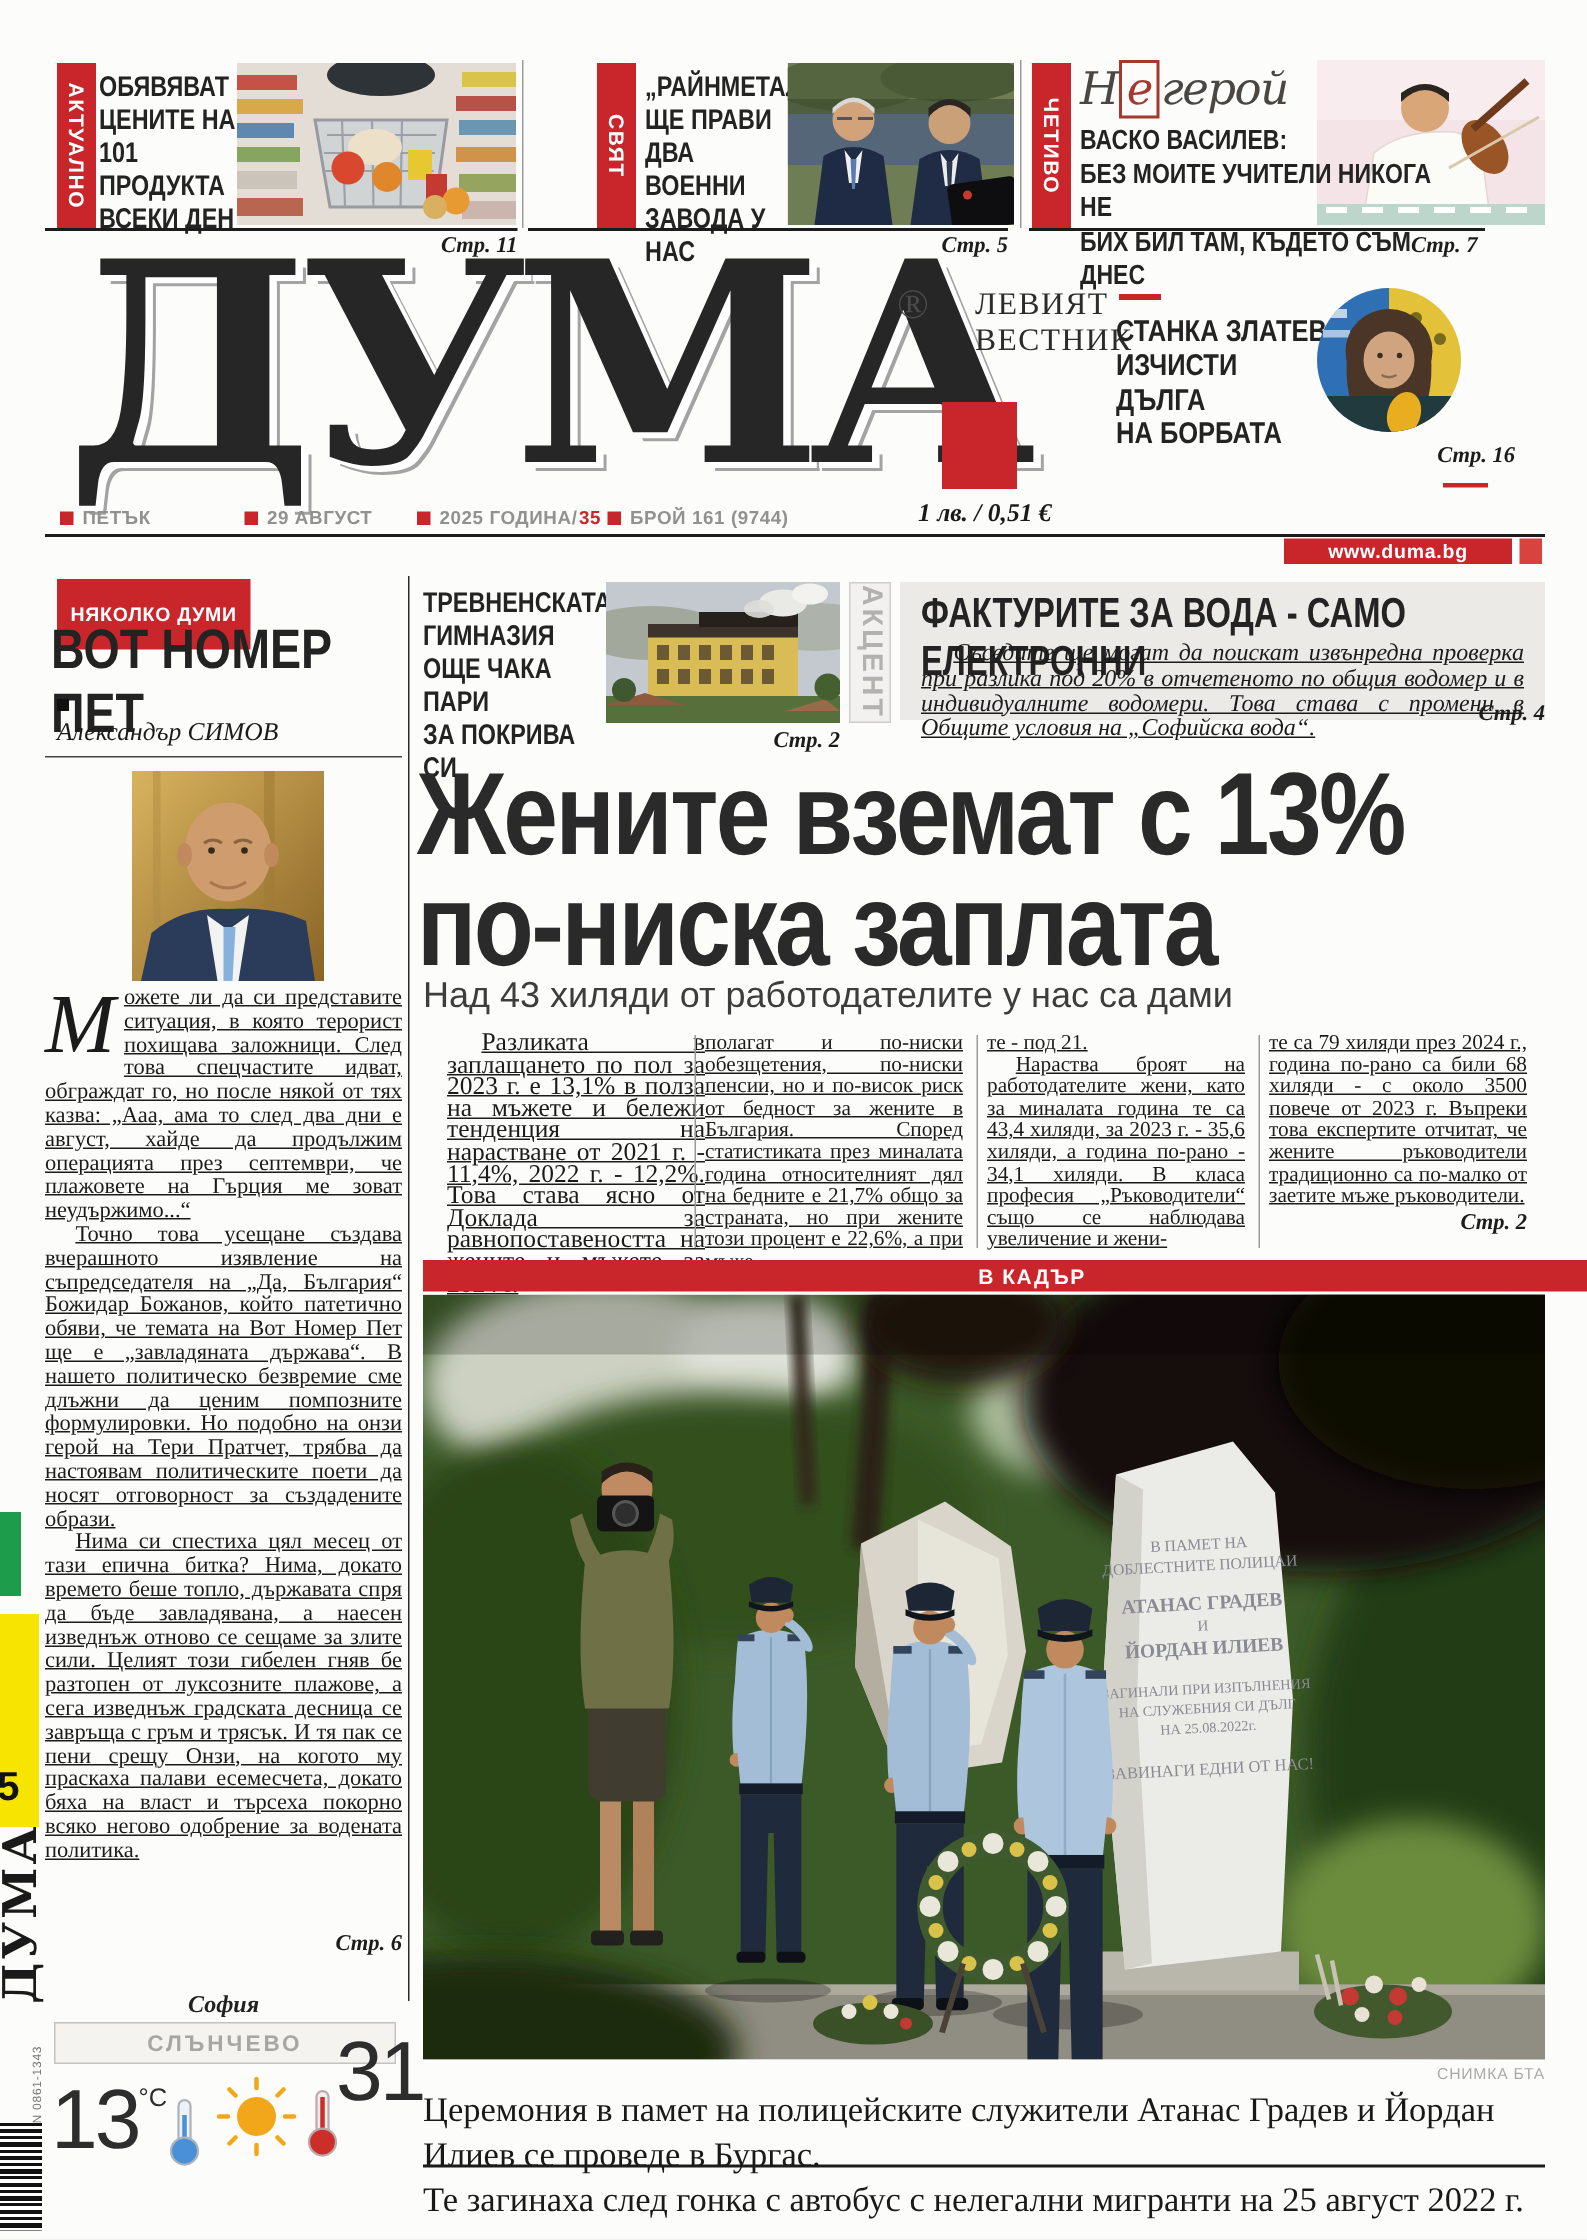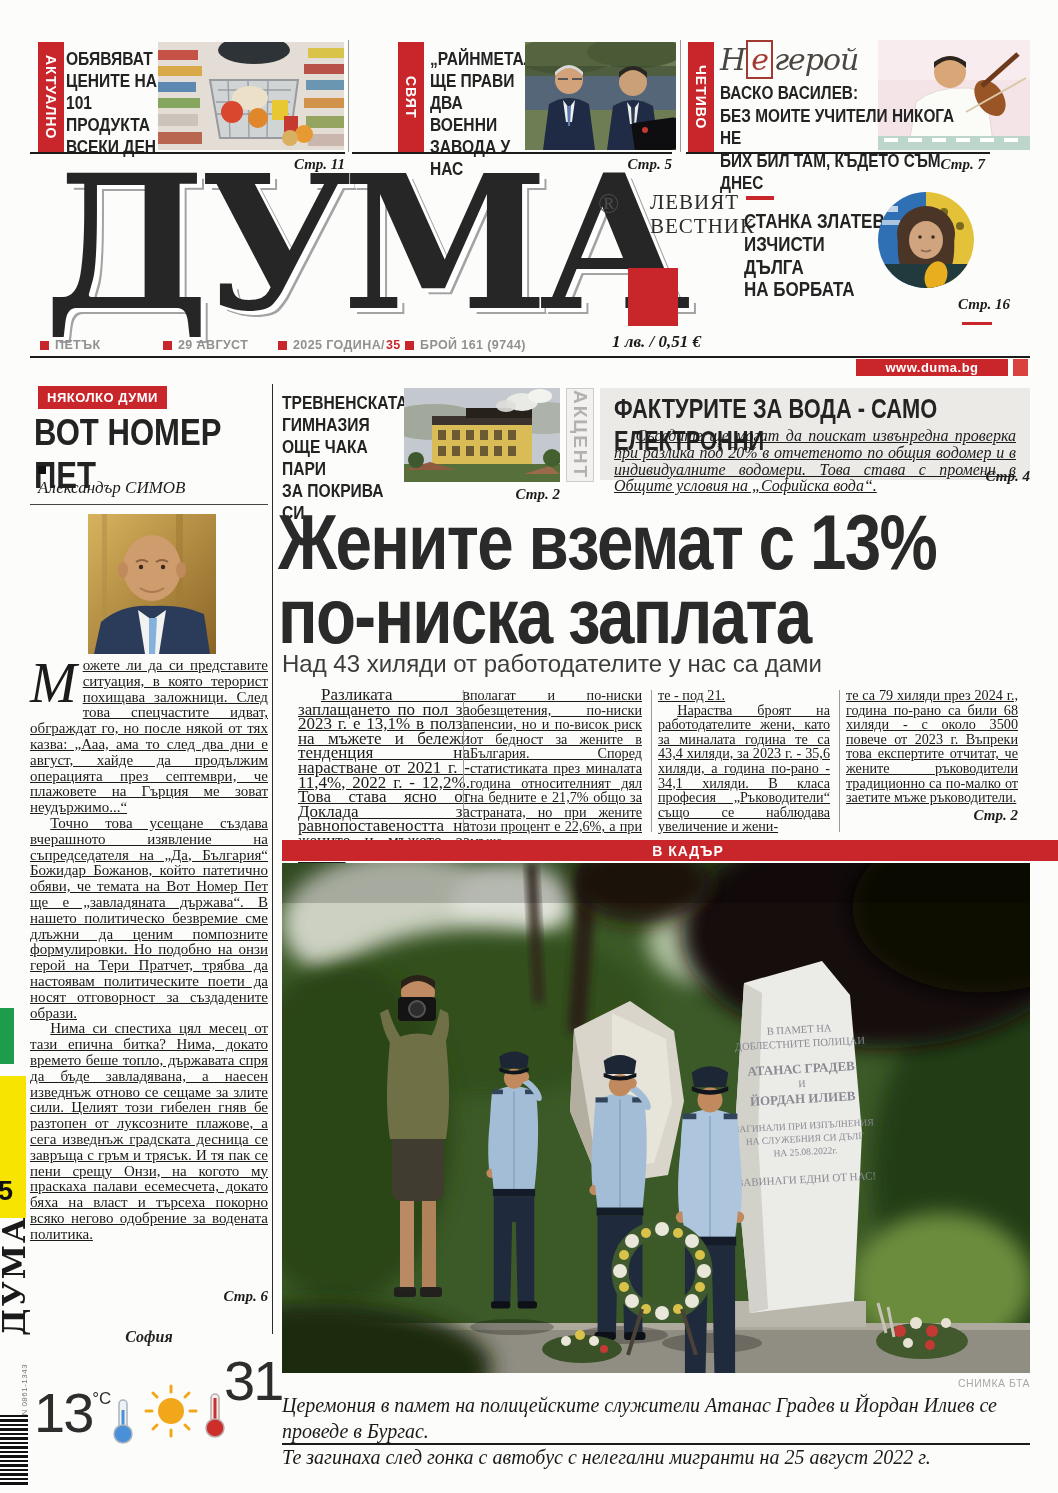--- a/index.html
+++ b/index.html
@@ -175,21 +175,21 @@
     </div>
   <div class="abs dateitem" style="left:405px;top:338px">
       <span class="sq"></span>
       <span>БРОЙ 161 (9744)</span>
     </div>
   <div class="abs" style="left:612px;top:332px;font:700 17px 'Liberation Serif',serif;font-style:italic;color:#1a1a1a">1 лв. / 0,51 €</div>
   <div class="abs rule" style="left:30px;top:356px;width:1000px;height:2px"></div>
   <div class="abs" style="left:856px;top:359px;width:152px;height:17px;background:var(--red);color:#fff;font:700 13px 'Liberation Sans',sans-serif;display:flex;align-items:center;justify-content:center;letter-spacing:.5px">www.duma.bg</div>
   <div class="abs" style="left:1013px;top:359px;width:15px;height:17px;background:#d8433f"></div>
 
-  <div class="abs" style="left:38px;top:386px;background:var(--red);color:#fff;font:700 13px 'Liberation Sans',sans-serif;letter-spacing:.5px;padding:4px 9px">НЯКОЛКО ДУМИ</div>
+  <div class="abs" style="left:38px;top:386px;background:var(--red);color:#fff;font:700 13px 'Liberation Sans',sans-serif;letter-spacing:.5px;padding:16px 9px">НЯКОЛКО ДУМИ</div>
   <div class="abs cond pre" style="left:34px;top:412px;width:280px;font-size:37px;transform:scaleX(.84)">ВОТ НОМЕР ПЕТ</div>
   <div class="abs" style="left:38px;top:466px;width:8px;height:8px;background:#111"></div>
   <div class="abs" style="left:38px;top:478px;font-style:italic;font-size:17px;color:#1b1b1b">Александър СИМОВ</div>
   <div class="abs" style="left:30px;top:504px;width:238px;height:1px;background:#444"></div>
   <div class="abs" style="left:88px;top:514px;width:128px;height:140px">
     <svg viewBox="0 0 128 140" width="128" height="140">
       <defs>
           <linearGradient id="gold" x1="0" y1="0" x2="1" y2="1">
             <stop offset="0" stop-color="#d8b35e"></stop>
             <stop offset="1" stop-color="#8a6426"></stop>
@@ -211,20 +211,21 @@
     </svg>
   </div>
   <div class="abs serifbody" style="left:30px;top:658px;width:238px;font-size:15px;line-height:15.8px">
     <p class="noind"><span style="float:left;font-family:'Liberation Serif',serif;font-style:italic;font-size:56px;line-height:.78;padding:4px 6px 0 0">М</span><span>ожете ли да си представите ситуация, в която терорист похищава заложници. След това спецчастите идват, обграждат го, но после някой от тях казва: „Ааа, ама то след два дни е август, хайде да продължим операцията през септември, че плажовете на Гърция ме зоват неудържимо...“</span></p>
     <p>Точно това усещане създава вчерашното изявление на съпредседателя на „Да, България“ Божидар Божанов, който патетично обяви, че темата на Вот Номер Пет ще е „завладяната държава“. В нашето политическо безвремие сме длъжни да ценим помпозните формулировки. Но подобно на онзи герой на Тери Пратчет, трябва да настоявам политическите поети да носят отговорност за създадените образи.</p>
     <p>Нима си спестиха цял месец от тази епична битка? Нима, докато времето беше топло, държавата спря да бъде завладявана, а наесен изведнъж отново се сещаме за злите сили. Целият този гибелен гняв бе разтопен от луксозните плажове, а сега изведнъж градската десница се завръща с гръм и трясък. И тя пак се пени срещу Онзи, на когото му праскаха палави есемесчета, докато бяха на власт и търсеха покорно всяко негово одобрение за водената политика.</p>
   </div>
   <div class="abs pref" style="left:30px;top:1288px;width:238px">Стр. 6</div>
 
   <div class="abs" style="left:30px;top:1328px;width:238px;text-align:center;font:700 16px 'Liberation Serif',serif;font-style:italic">София</div>
+  <div class="abs" style="left:36px;top:1348px;width:226px;height:26px;border:1px solid #c5c3bf;background:#f4f3f0;display:flex;align-items:center;justify-content:center;font:700 15px 'Liberation Sans',sans-serif;letter-spacing:2px;color:#a8a6a2">СЛЪНЧЕВО</div>
   <div class="abs" style="left:34px;top:1380px"><span class="temp">13</span><span class="tempunit">°C</span></div>
   <div class="abs" style="left:112px;top:1398px">
     <svg viewBox="0 0 22 46" width="22" height="46">
         <rect x="7" y="2" width="8" height="30" rx="4" fill="#eef2f6" stroke="#aab4bc" stroke-width="1.5"></rect>
         <rect x="9.5" y="12" width="3" height="20" fill="#4a90d9"></rect>
         <circle cx="11" cy="36" r="9" fill="#4a90d9" stroke="#aab4bc" stroke-width="1.5"></circle>
       </svg>
   </div>
   <div class="abs" style="left:142px;top:1382px">
     <svg viewBox="0 0 58 58" width="58" height="58">
@@ -457,21 +458,21 @@
           <circle cx="298" cy="472" r="5" fill="#d9c24a"></circle>
           <circle cx="312" cy="478" r="5" fill="#eae6da"></circle>
           <circle cx="322" cy="486" r="4" fill="#c23a33"></circle>
       </g>
       <ellipse cx="40" cy="505" rx="170" ry="65" fill="#1b2c10" filter="url(#b10)"></ellipse>
       <rect width="748" height="40" fill="#000" opacity=".18"></rect>
     </svg>
   </div>
 
   <div class="abs" style="left:830px;top:1377px;width:200px;text-align:right;font:400 10.5px 'Liberation Sans',sans-serif;color:#a9a9a9;letter-spacing:.5px">СНИМКА БТА</div>
-  <div class="abs pre" style="left:282px;top:1392px;width:748px;font-style:italic;font-size:20px;line-height:1.3;color:#191919">Церемония в памет на полицейските служители Атанас Градев и Йордан Илиев се проведе в Бургас.
+  <div class="abs pre" style="left:282px;top:1392px;width:748px;font-size:23px;line-height:1.3;color:#191919">Церемония в памет на полицейските служители Атанас Градев и Йордан Илиев се проведе в Бургас.
 Те загинаха след гонка с автобус с нелегални мигранти на 25 август 2022 г.</div>
   <div class="abs rule" style="left:282px;top:1443px;width:748px;height:2px"></div>
 
   <div class="abs" style="left:0;top:1008px;width:14px;height:56px;background:#1d9d4b"></div>
   <div class="abs" style="left:0;top:1076px;width:26px;height:142px;background:#f7e400">
     <div class="abs" style="left:-2px;top:100px;font:700 27px 'Liberation Sans',sans-serif;color:#111">5</div>
   </div>
   <div class="abs" style="left:-4px;top:1224px;height:112px;writing-mode:vertical-rl;transform:rotate(180deg);font-family:'DejaVu Serif',serif;font-weight:700;font-size:31px;letter-spacing:2px;color:#1a1a1a">ДУМА</div>
   <div class="abs" style="left:20px;top:1340px;height:90px;writing-mode:vertical-rl;transform:rotate(180deg);font:400 8px 'Liberation Sans',sans-serif;color:#777;letter-spacing:.5px">ISSN 0861-1343</div>
   <div class="abs" style="left:0;top:1415px;width:28px;height:72px;background:repeating-linear-gradient(180deg,#111 0 2px,#fff 2px 4px,#111 4px 7px,#fff 7px 9px)"></div>

